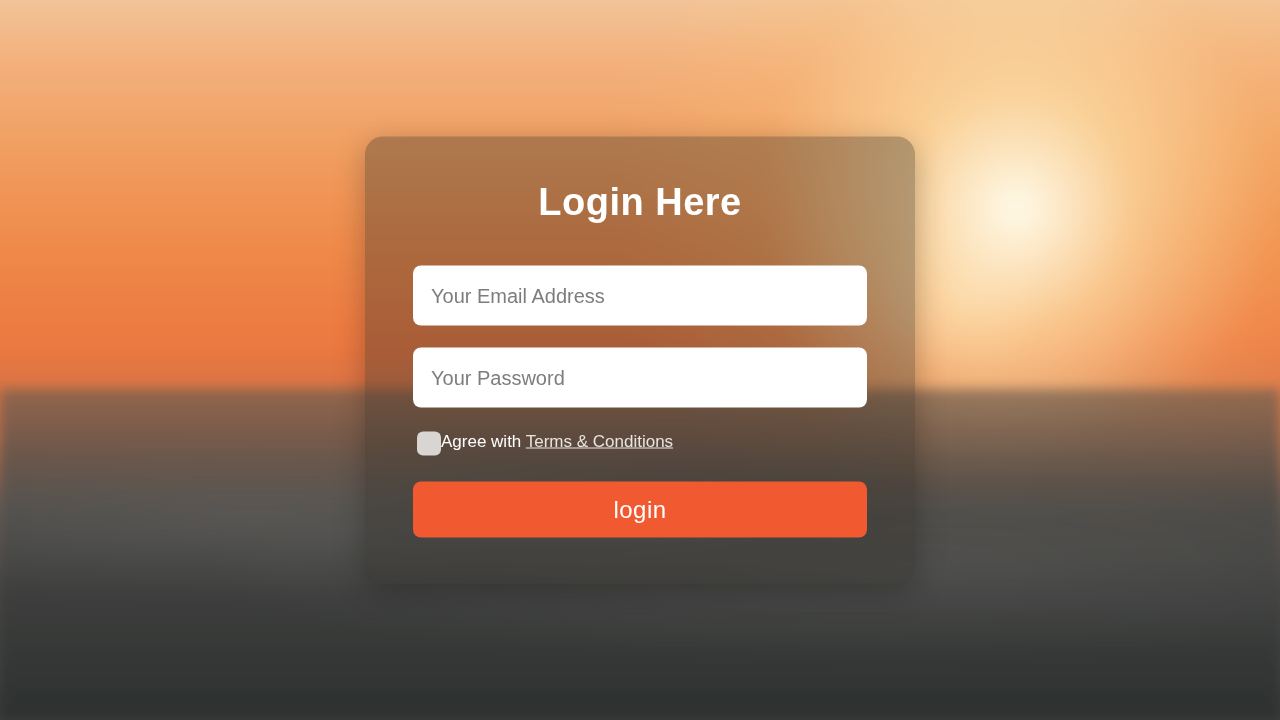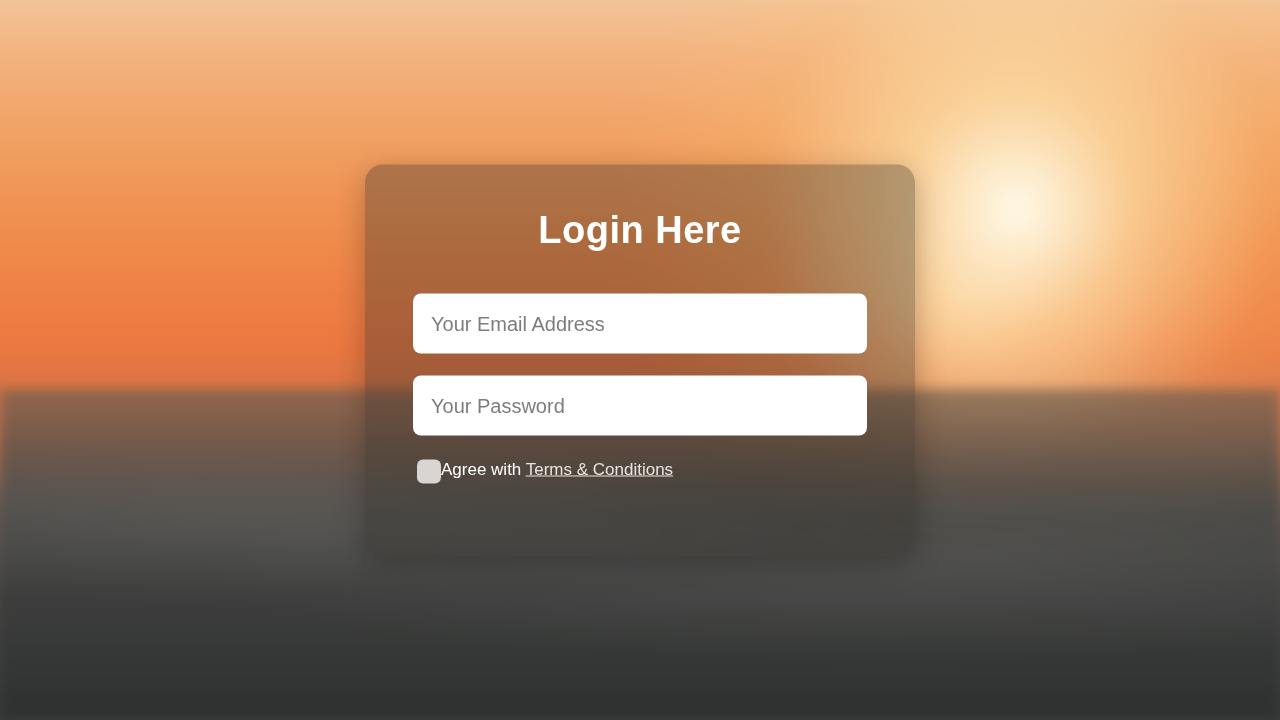--- a/index.html
+++ b/index.html
@@ -114,13 +114,14 @@
 
   <input type="password" class="field" placeholder="Your Password" style="">
 
   <div class="agree-row">
     <button class="chk" aria-label="agree"></button>
     <span>
       <span>Agree with </span><a class="terms">Terms &amp; Conditions</a>
     </span>
   </div>
 
+  <button class="login-btn">login</button>
 </div>
 
 </body></html>

